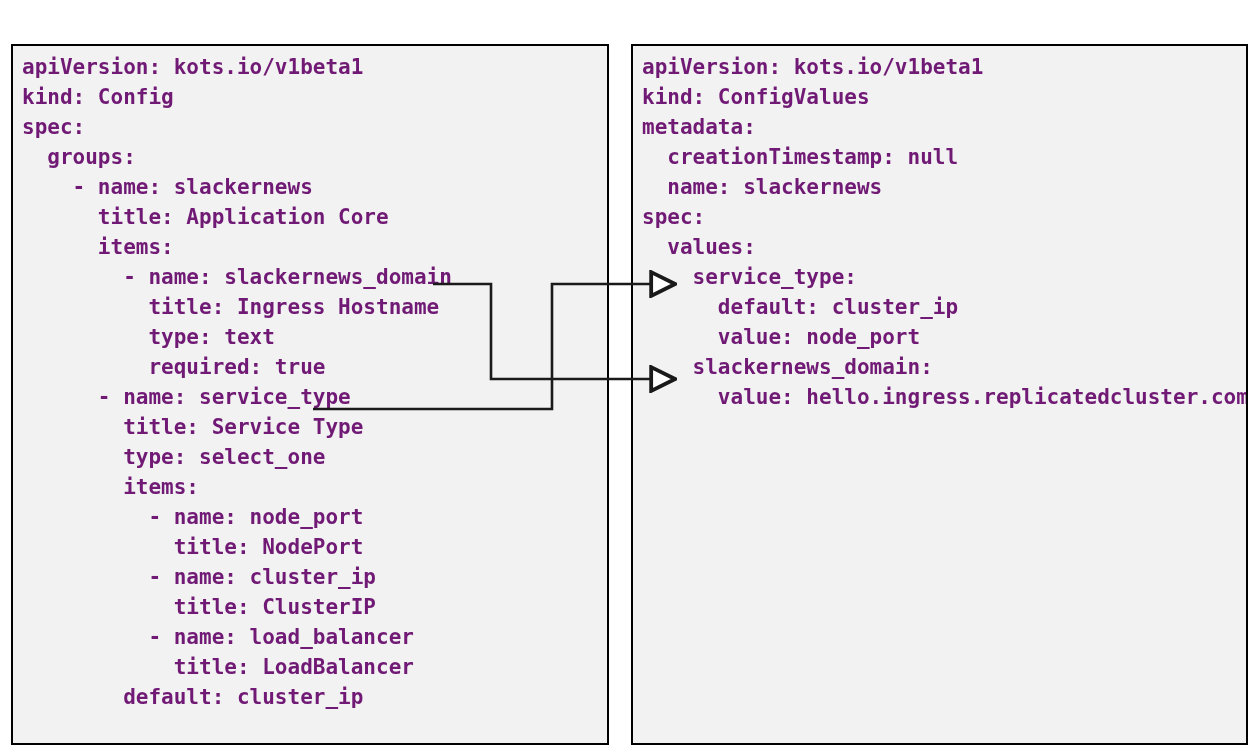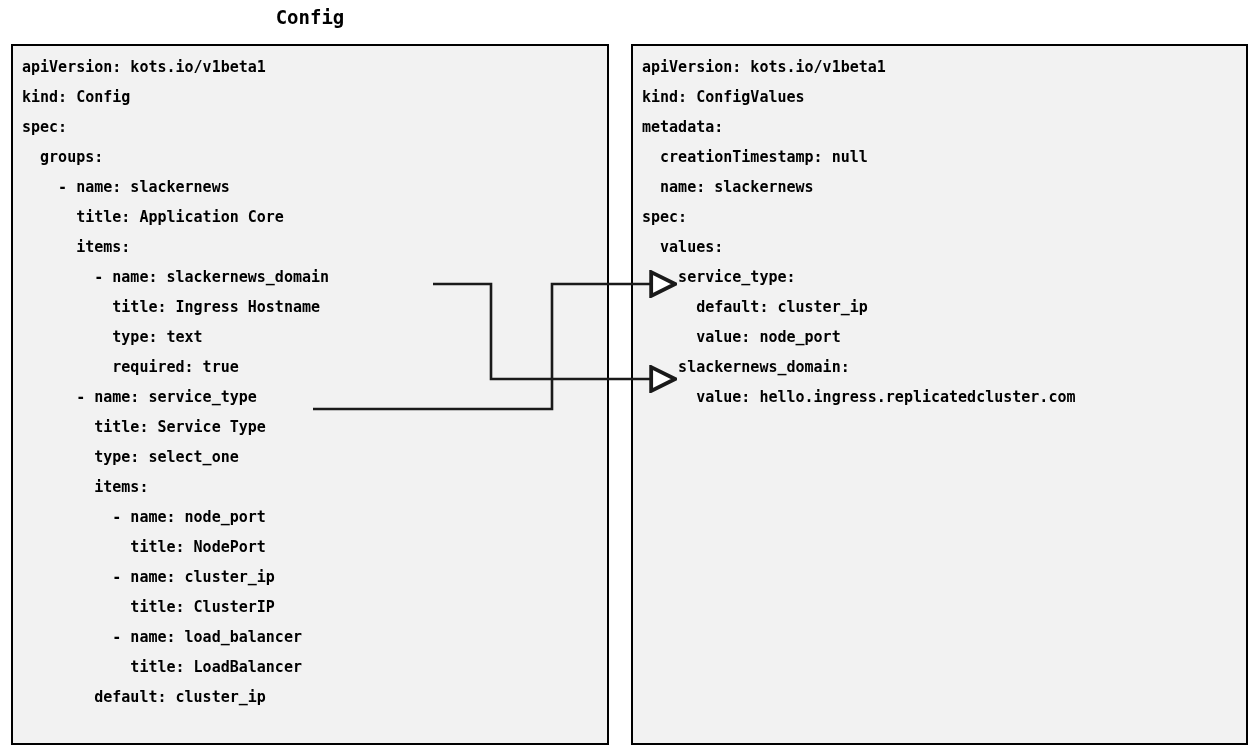--- a/index.html
+++ b/index.html
@@ -45,44 +45,43 @@
   #panel-config  { left: 11px;  top: 44px; width: 598px; height: 701px; }
   #panel-values  { left: 631px; top: 44px; width: 617px; height: 701px; }
 
   .code {
     position: absolute;
     left: 9px;
     top: 6px;
     right: 2px;
     margin: 0;
     font-family: "DejaVu Sans Mono", "Liberation Mono", monospace;
-    font-size: 15px;
+    font-size: 21px;
     font-weight: bold;
     line-height: 30px;
-    color: #000000;
+    color: #701a75;
     white-space: pre;
     letter-spacing: 0px;
   }
 
   
   #connectors {
     position: absolute;
     left: 0;
     top: 0;
     width: 1258px;
     height: 756px;
     pointer-events: none;
   }
 </style>
 </head>
 <body>
 
 <div id="stage">
 
-  <div class="panel-title" id="title-config">Config</div>
 
 
   <div class="panel" id="panel-config">
     <pre class="code">apiVersion: kots.io/v1beta1
 kind: Config
 spec:
   groups:
     - name: slackernews
       title: Application Core
       items:

